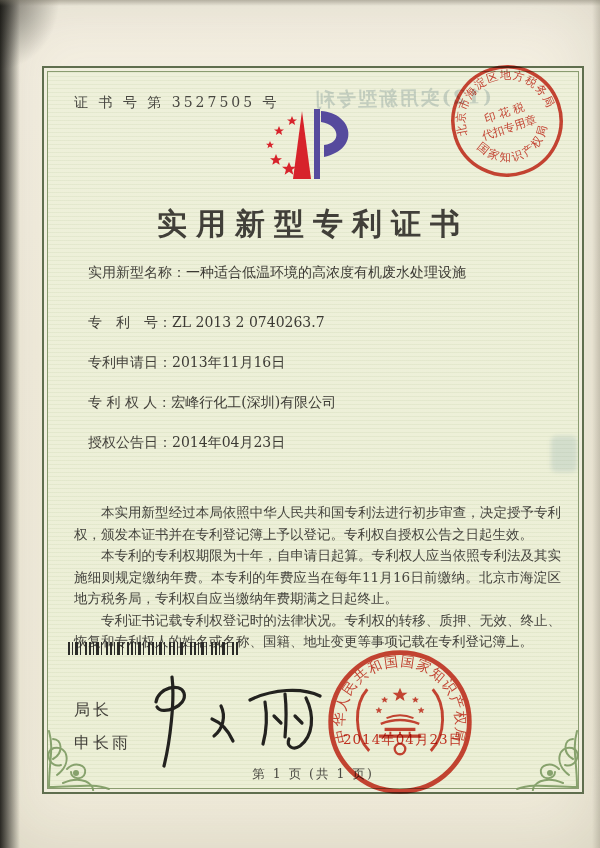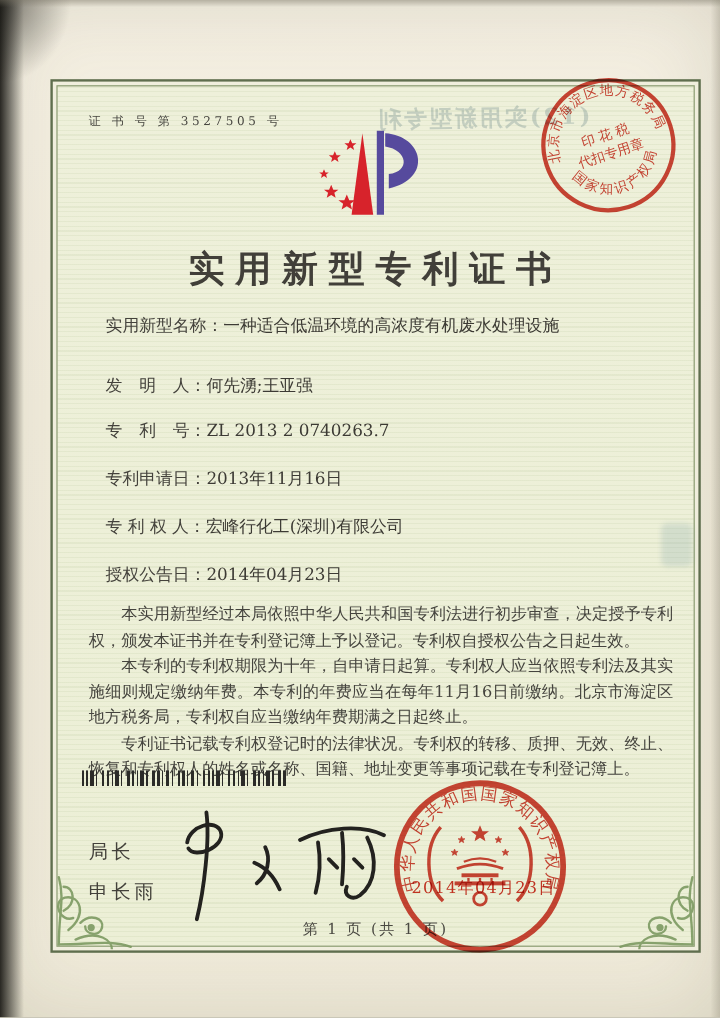--- a/index.html
+++ b/index.html
@@ -19,21 +19,21 @@
   .frame{position:absolute;left:42px;top:66px;width:538px;height:724px;
     border:2px solid #5f6e4e;background:#f0eedd;}
   .frame-inner{position:absolute;inset:3px;border:1px solid #8a9c70;
     background:
       repeating-linear-gradient(180deg,rgba(140,165,105,.10) 0 1px,rgba(0,0,0,0) 1px 4px),
       linear-gradient(180deg,#eef0da,#ecefd6);}
   .corner-orn{position:absolute;width:88px;height:88px;z-index:3;pointer-events:none;}
   .corner-bl{left:-3px;bottom:-3px;}
   .corner-br{right:-3px;bottom:-3px;transform:scaleX(-1);}
 
-  .cert-no{position:absolute;left:26px;top:22px;font-size:10px;letter-spacing:3px;color:#474640;z-index:2;}
+  .cert-no{position:absolute;left:26px;top:22px;font-size:14px;letter-spacing:3px;color:#474640;z-index:2;}
   .logo{position:absolute;left:50%;top:33px;transform:translateX(-50%);width:110px;height:80px;z-index:2;}
   .title{position:absolute;left:0;right:0;top:116px;text-align:center;font-size:30px;
     font-weight:bold;letter-spacing:9px;color:#413f39;z-index:2;margin-top:16px;}
 
   .fields{position:absolute;left:40px;top:190px;right:24px;z-index:2;font-size:14px;color:#413f39;}
   .field-row{margin-bottom:20px;line-height:20px;}
   .field-row.gap-lg{margin-bottom:30px;}
   .field-row.gap-sm{margin-bottom:17px;}
   .flabel{color:#44423c;}
   .fvalue{color:#3c3a34;}
@@ -97,23 +97,20 @@
         <use href="#st" transform="translate(12,40) scale(0.8)"></use>
         <use href="#st" transform="translate(18,55) scale(1.2)"></use>
         <use href="#st" transform="translate(31,64) scale(1.4)"></use>
       </svg>
 
       <div class="title">实用新型专利证书</div>
 
       <div class="fields">
         <div class="field-row gap-lg">
           <span class="flabel">实用新型名称：</span><span class="fvalue">一种适合低温环境的高浓度有机废水处理设施</span>
-        </div>
-        <div class="field-row gap-sm">
-          <span class="flabel">发　明　人：</span><span class="fvalue">何先湧;王亚强</span>
         </div>
         <div class="field-row">
           <span class="flabel">专　利　号：</span><span class="fvalue">ZL 2013 2 0740263.7</span>
         </div>
         <div class="field-row">
           <span class="flabel">专利申请日：</span><span class="fvalue">2013年11月16日</span>
         </div>
         <div class="field-row">
           <span class="flabel">专 利 权 人：</span><span class="fvalue">宏峰行化工(深圳)有限公司</span>
         </div>

